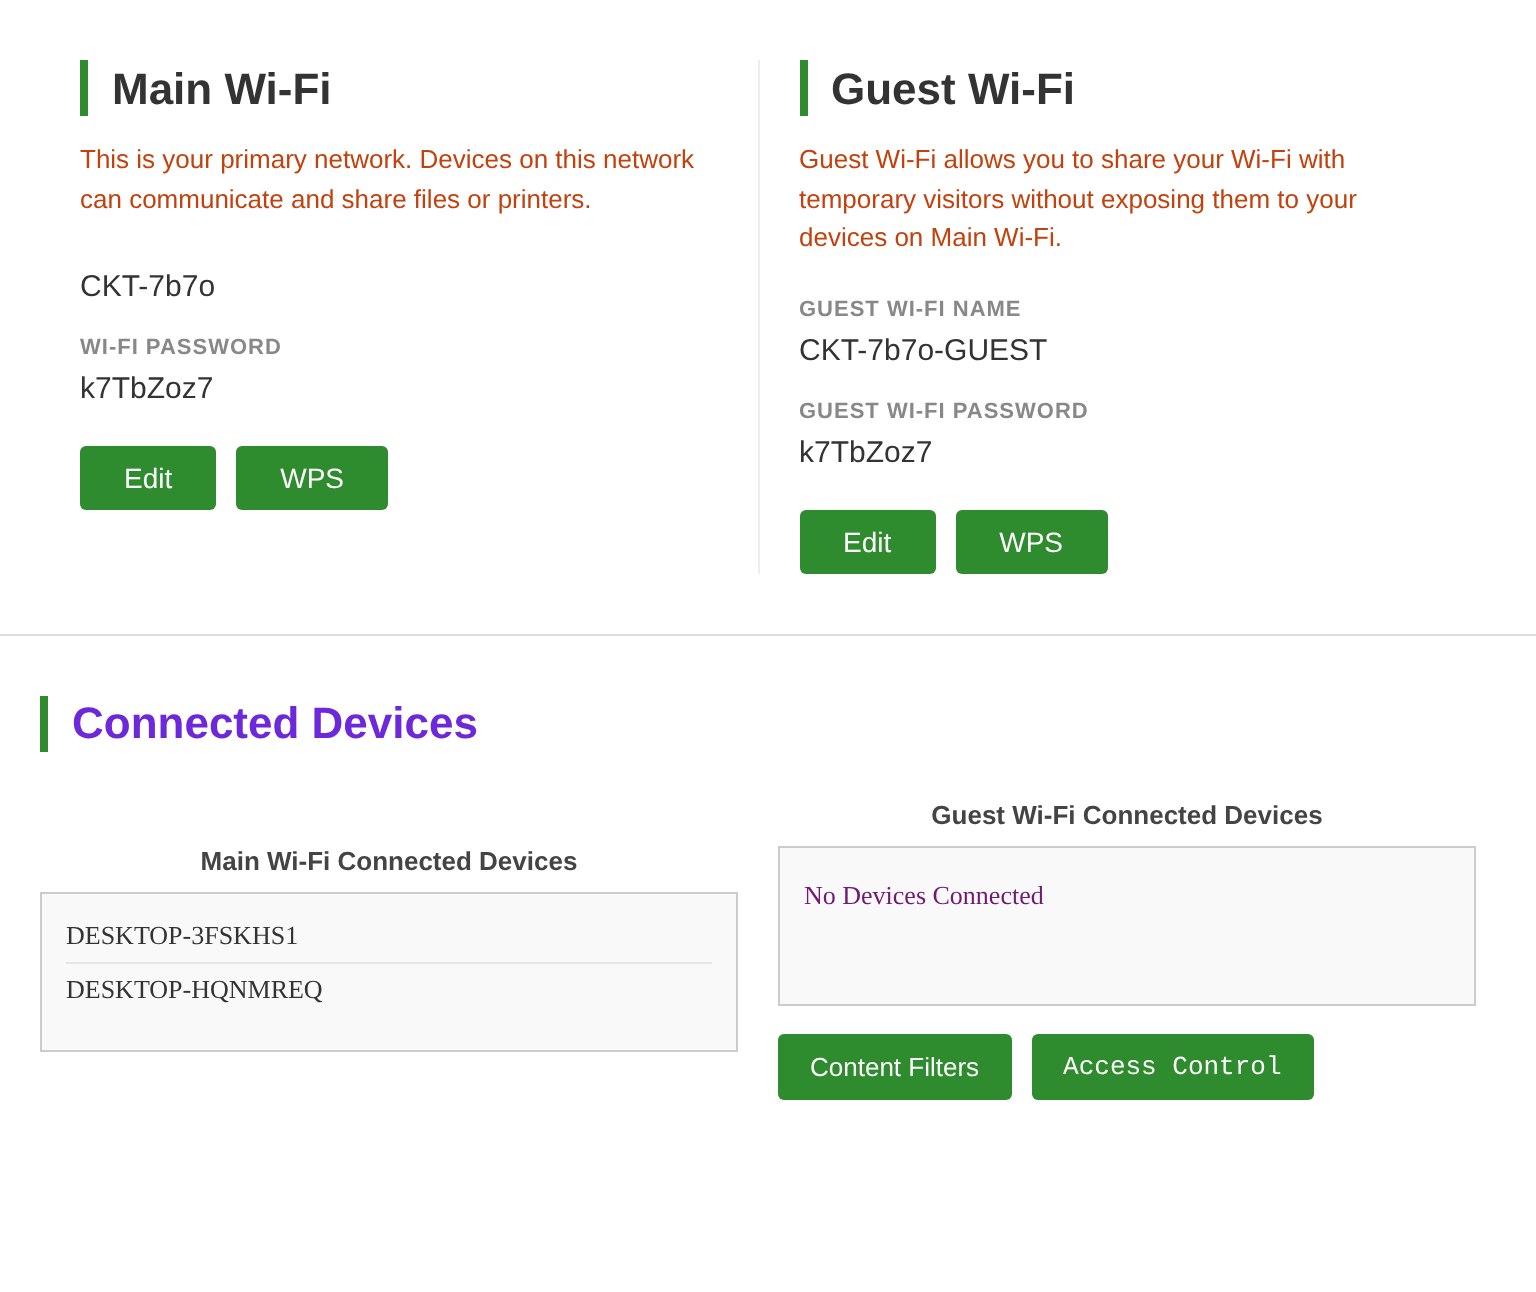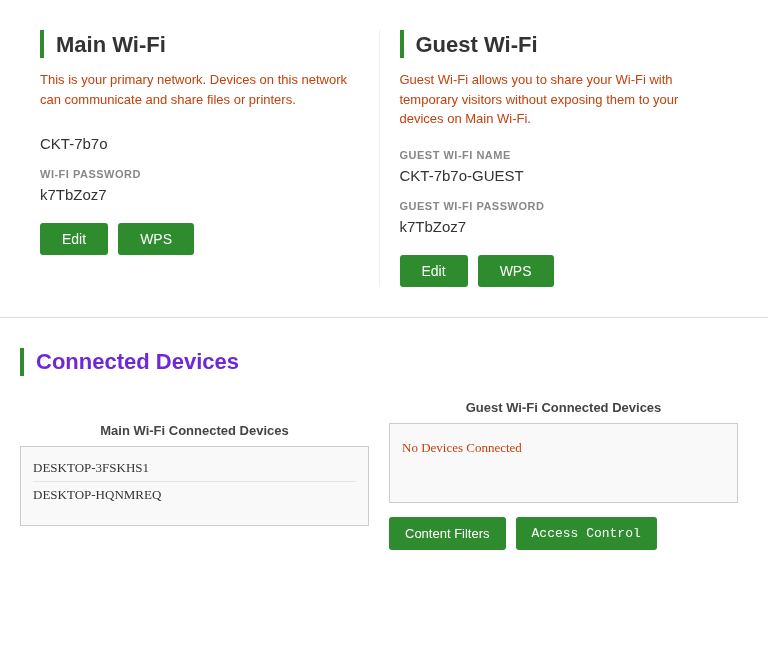--- a/index.html
+++ b/index.html
@@ -153,21 +153,21 @@
       padding: 5px 0;
       border-bottom: 1px solid #e5e5e5;
     }
 
     .device-item:last-child {
       border-bottom: none;
     }
 
     .no-devices {
       font-size: 13px;
-      color: #c2410c;
+      color: #701a75;
       padding: 8px 0;
       text-align: left;
     }
 
     .guest-devices-area {
       display: flex;
       flex-direction: column;
     }
 
     .guest-action-buttons {

